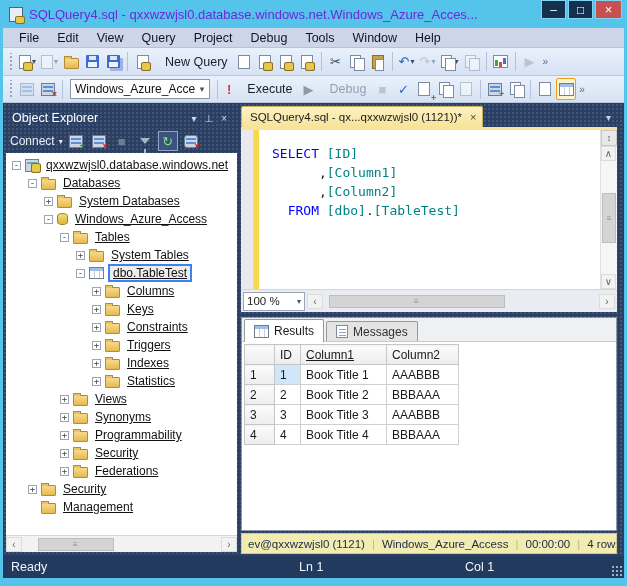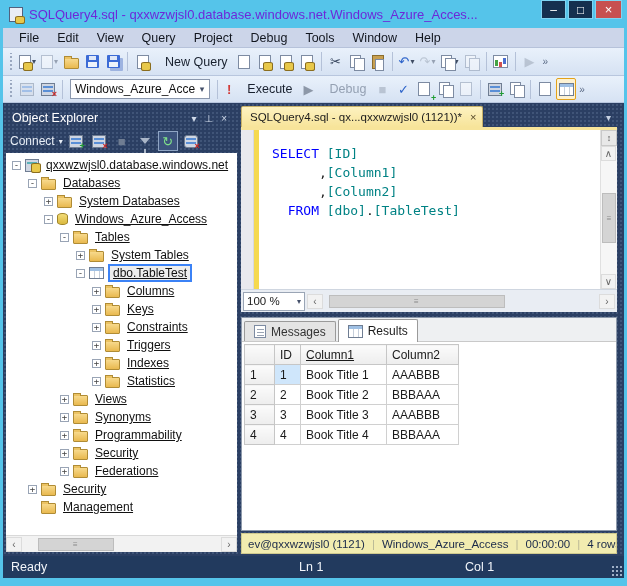--- a/index.html
+++ b/index.html
@@ -503,27 +503,27 @@
           <span class="sbtn">‹</span>
           <span class="strack">
               <span class="sthumb" style="left:2%; width:64%;">≡</span>
             </span>
           <span class="sbtn">›</span>
         </div>
       </div>
 
       <div class="results">
         <div class="rtabs">
+          <div class="rtab active">
+            <span class="ic g-grid16" style="display:inline-block"></span>
+            <span>Results</span>
+          </div>
           <div class="rtab inactive">
             <span class="ic ic-msg" style="display:inline-block"></span>
             <span>Messages</span>
-          </div>
-          <div class="rtab active">
-            <span class="ic g-grid16" style="display:inline-block"></span>
-            <span>Results</span>
           </div>
         </div>
         <div class="grid-area">
           <table class="grid">
             <thead>
                 <tr>
                   <th class="rownum"></th>
                   <th class="col-id">ID</th>
                   <th class="col-c1">Column1</th>
                   <th class="col-c2">Column2</th>

